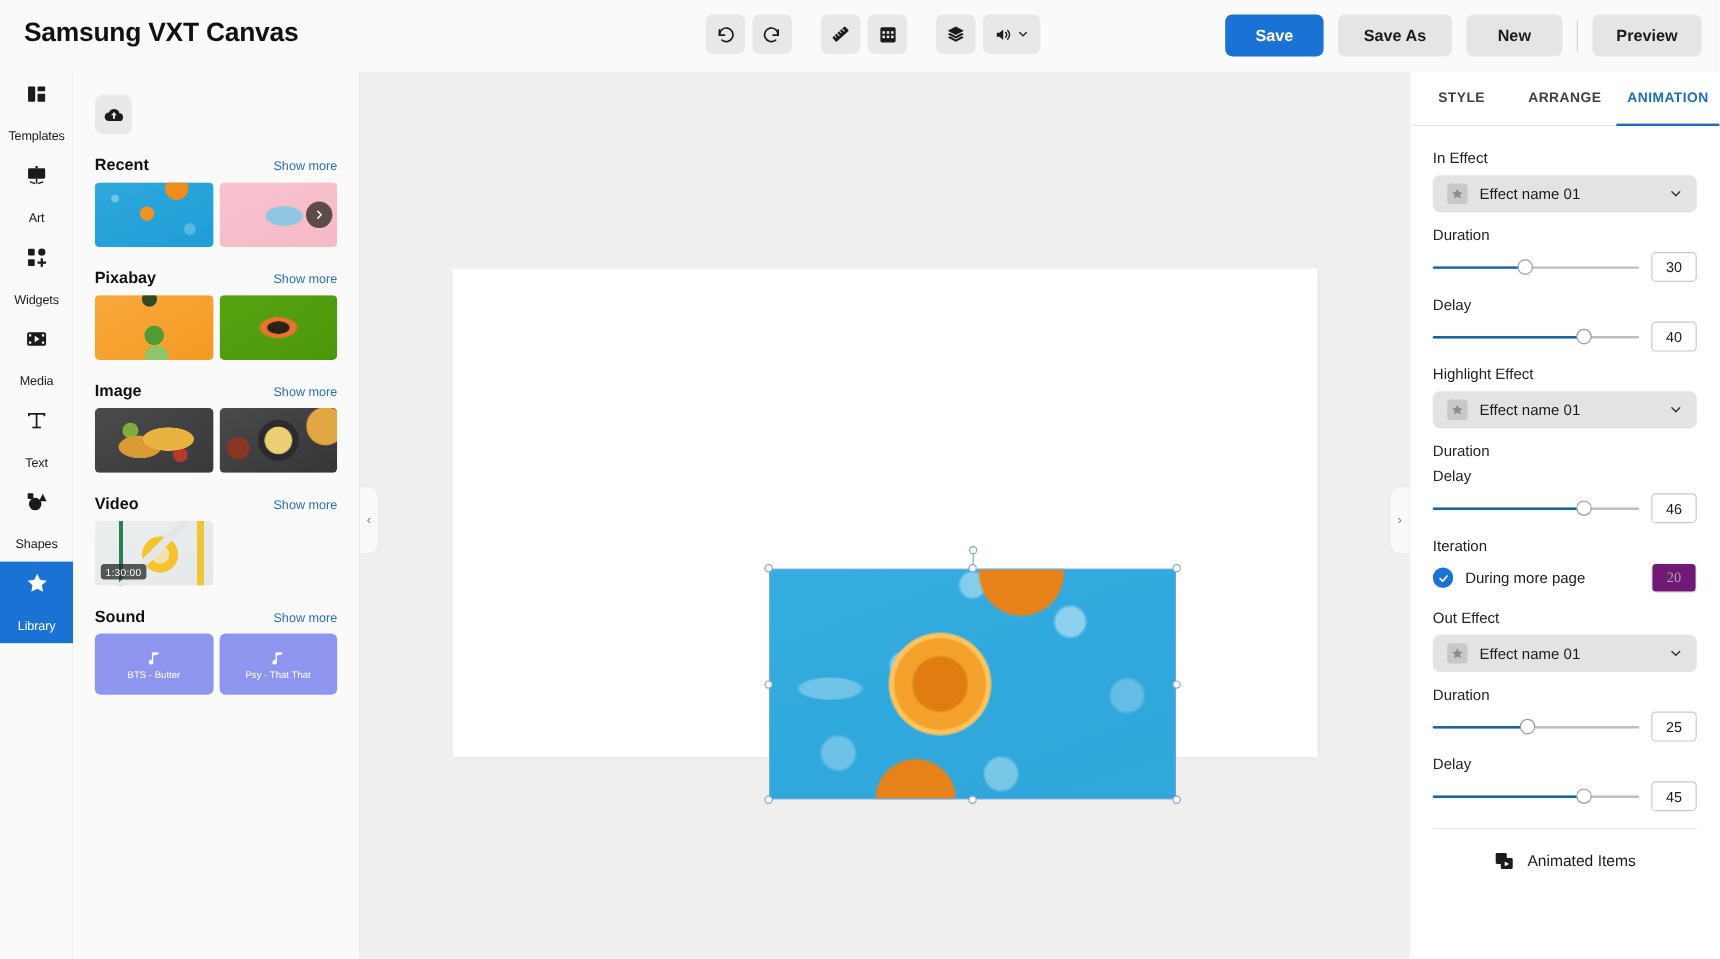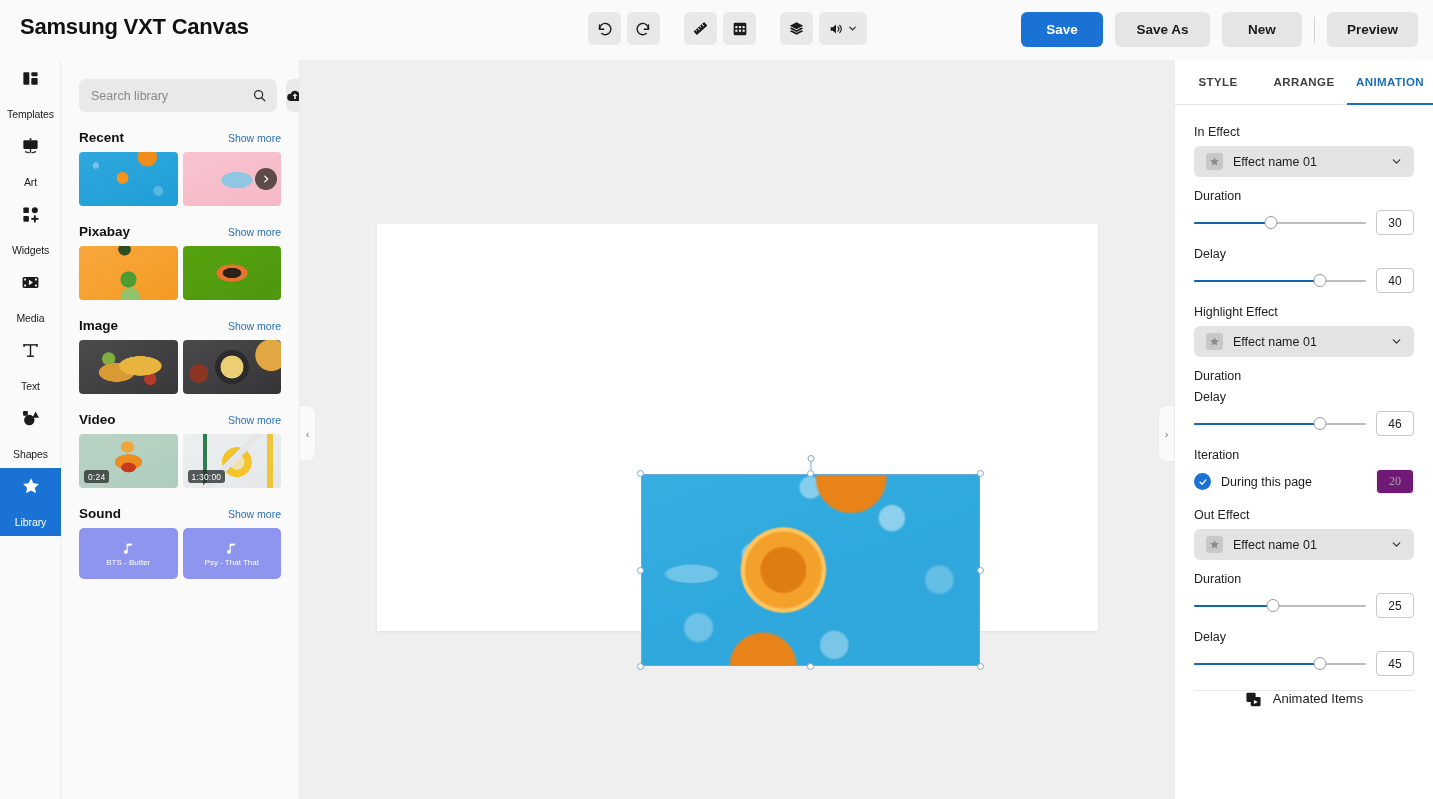--- a/index.html
+++ b/index.html
@@ -293,21 +293,21 @@
   .numbox.disabled { background: #701a75; border-color: #f0f0f0; color: #a8a8a8; font-family: Liberation Serif, serif; }
   .iter-row { display: flex; align-items: center; gap: 10px; margin-bottom: 14px; }
   .check {
     width: 17px; height: 17px; border-radius: 50%; background: #1a73d4;
     display: flex; align-items: center; justify-content: center; color: #fff;
     cursor: pointer; flex-shrink: 0;
   }
   .iter-text { flex: 1; font-size: 12.5px; color: #1b1b1b; }
   .panel-sep { height: 1px; background: #e6e6e6; margin: 14px 0 0 0; }
   .animated-items {
-    display: flex; justify-content: center; gap: 11px;
+    display: flex; align-items: center; justify-content: center; gap: 11px;
     height: 52px; cursor: pointer; color: #1b1b1b; font-size: 13px;
   }
   .label-mt { margin-top: 4px; }
 </style>
 </head>
 <body>
 
 <div class="header">
   <div class="app-title">Samsung VXT Canvas</div>
 
@@ -448,27 +448,20 @@
   <div class="rail-item active">
     <svg width="20" height="20" viewBox="0 0 24 24" fill="currentColor">
       <path d="M12 2.6l2.9 6 6.6.9-4.8 4.6 1.2 6.5L12 17.5 6.1 20.6l1.2-6.5L2.5 9.5l6.6-.9 2.9-6z"></path>
     </svg>
     <span class="rail-label">Library</span>
   </div>
 </div>
 
 <div class="lib">
   <div class="lib-search-row">
-    <div class="searchbox">
-      <input type="text" placeholder="Search library" style="">
-      <svg width="15" height="15" viewBox="0 0 24 24" fill="none" stroke="#2b2b2b" stroke-width="2" stroke-linecap="round">
-        <circle cx="10.5" cy="10.5" r="6.5"></circle>
-          <line x1="15.5" y1="15.5" x2="20.5" y2="20.5"></line>
-      </svg>
-    </div>
     <button class="cloud-btn">
       <svg width="18" height="18" viewBox="0 0 24 24" fill="currentColor">
         <path d="M6.2 18.5h11.3a4.3 4.3 0 0 0 .5-8.6 6 6 0 0 0-11.6-.8 4.2 4.2 0 0 0-.2 9.4z"></path>
         <path d="M12 8.4l3.2 3.6h-6.4L12 8.4z" fill="#e9e9e9"></path>
         <rect x="10.9" y="11.3" width="2.2" height="4.6" fill="#e9e9e9"></rect>
       </svg>
     </button>
   </div>
 
   <div class="lib-sections">
@@ -515,24 +508,20 @@
       <div class="thumb">
           <div class="img-pasta"></div>
         </div>
     </div>
 
     <div class="sec-head">
       <span class="sec-title">Video</span>
       <span class="sec-more">Show more</span>
     </div>
     <div class="thumb-row">
-      <div class="thumb">
-        <div class="img-squash"></div>
-        <span class="thumb-dur">0:24</span>
-      </div>
       <div class="thumb">
         <div class="img-pizza"></div>
         <span class="thumb-dur">1:30:00</span>
       </div>
     </div>
 
     <div class="sec-head">
       <span class="sec-title">Sound</span>
       <span class="sec-more">Show more</span>
     </div>
@@ -640,21 +629,21 @@
       <div class="numbox">46</div>
     </div>
 
     <div class="field-label">Iteration</div>
     <div class="iter-row">
       <span class="check">
         <svg width="10" height="10" viewBox="0 0 24 24" fill="none" stroke="#fff" stroke-width="3.2" stroke-linecap="round" stroke-linejoin="round">
           <polyline points="5 12.5 10 17.5 19 7"></polyline>
         </svg>
       </span>
-      <span class="iter-text">During this page</span>
+      <span class="iter-text">During more page</span>
       <div class="numbox disabled">20</div>
     </div>
 
     <div class="field-label">Out Effect</div>
     <div class="select">
       <span class="eff-icon">
         <svg width="11" height="11" viewBox="0 0 24 24" fill="currentColor">
           <path d="M12 2.6l2.9 6 6.6.9-4.8 4.6 1.2 6.5L12 17.5 6.1 20.6l1.2-6.5L2.5 9.5l6.6-.9 2.9-6z"></path>
         </svg>
       </span>

